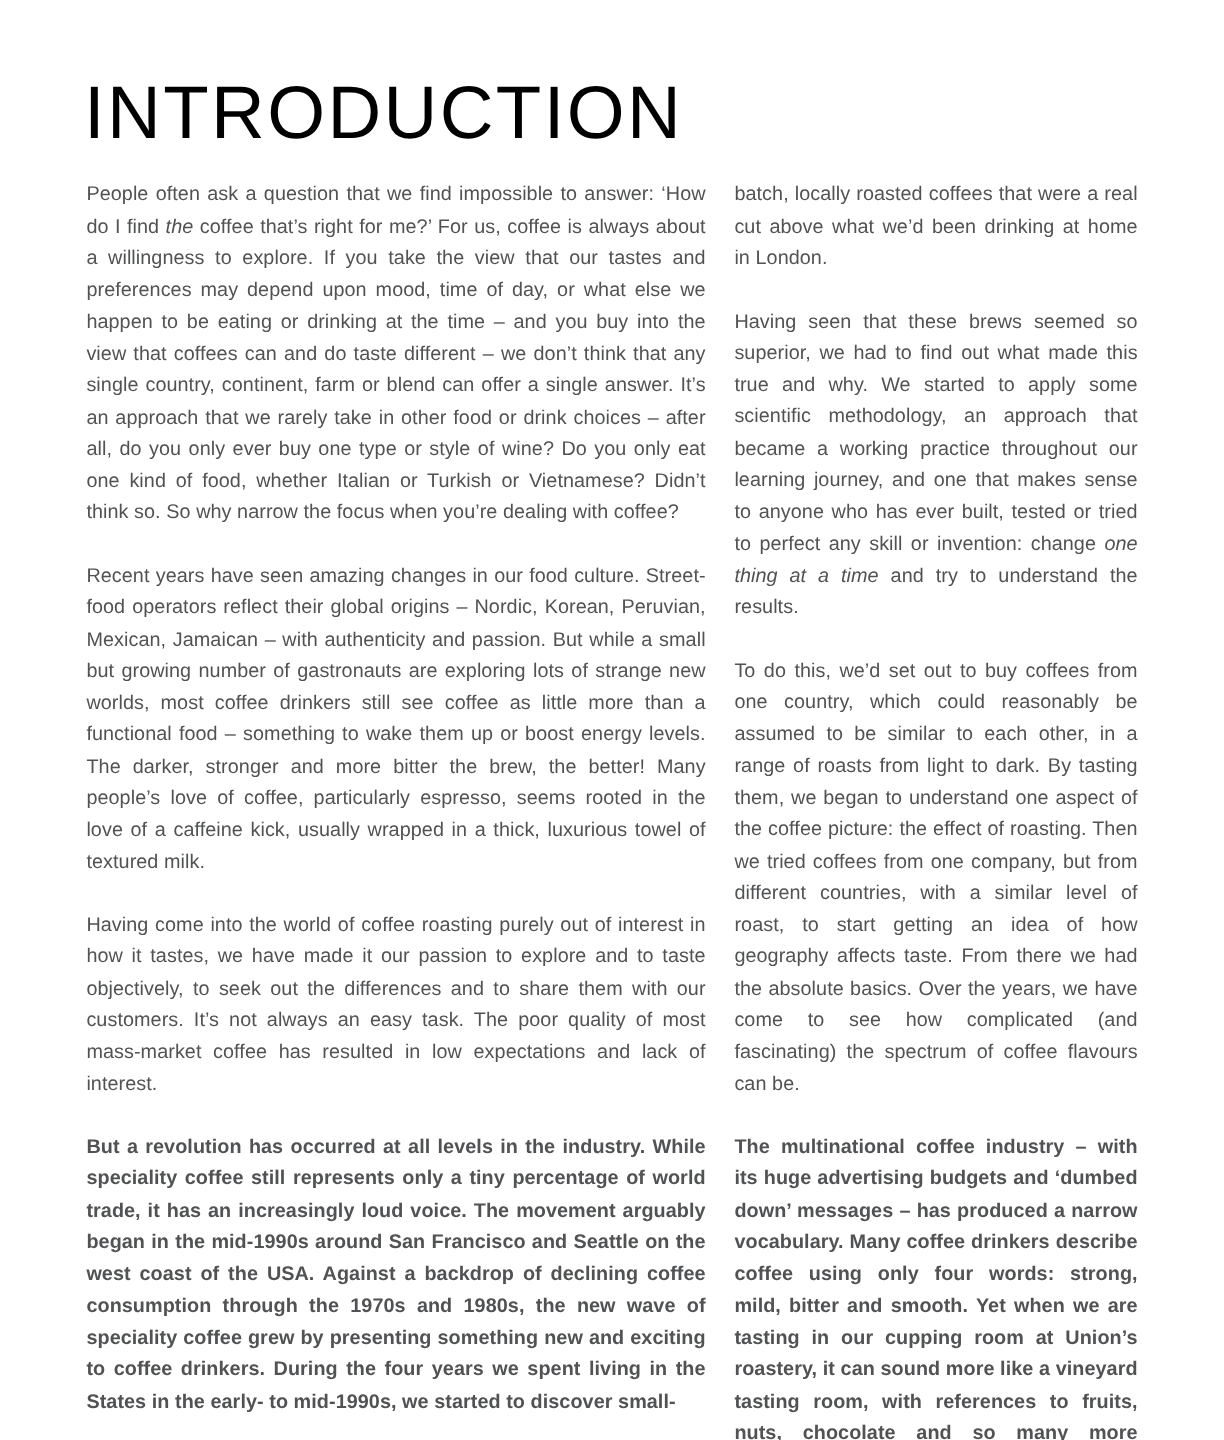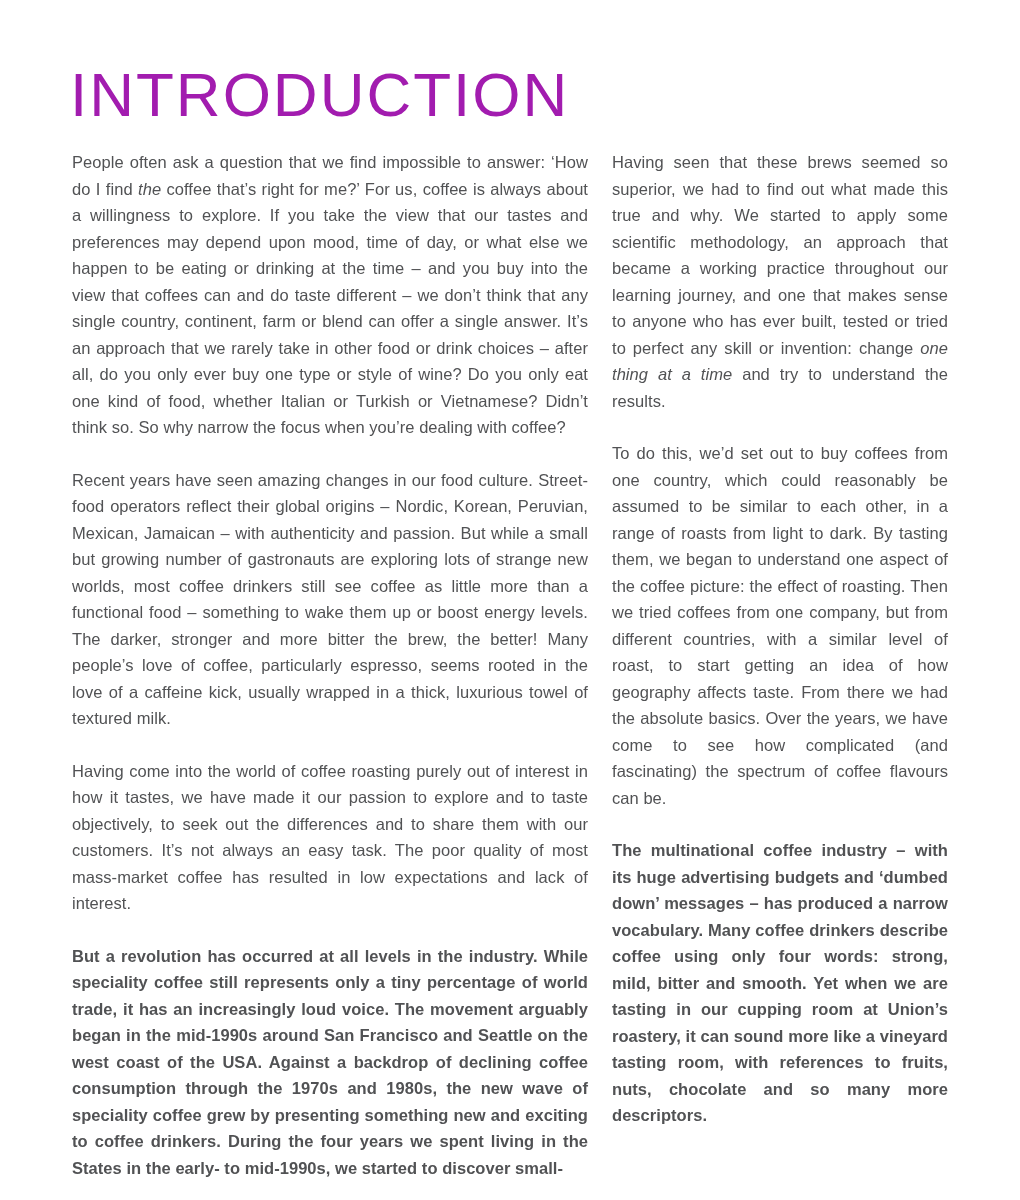--- a/index.html
+++ b/index.html
@@ -45,27 +45,28 @@
     margin: 0 0 26px 0;
     padding: 0;
   }
   .col p:last-child { margin-bottom: 0; font-weight: bold; }
   .col em { }
 </style>
 </head>
 <body>
 
 <div id="page" style="background: rgb(255, 255, 255);">
-  <h1 id="title" style="color: #a21caf;">INTRODUCTION</h1>
+  <h1 id="title" style="color: #000000;">INTRODUCTION</h1>
   <div id="columns">
     <section class="col col-left" style="color: rgb(81, 82, 84);">
         <p><span>People often ask a question that we find impossible to answer: ‘How do I find </span><em>the</em><span> coffee that’s right for me?’ For us, coffee is always about a willingness to explore. If you take the view that our tastes and preferences may depend upon mood, time of day, or what else we happen to be eating or drinking at the time – and you buy into the view that coffees can and do taste different – we don’t think that any single country, continent, farm or blend can offer a single answer. It’s an approach that we rarely take in other food or drink choices – after all, do you only ever buy one type or style of wine? Do you only eat one kind of food, whether Italian or Turkish or Vietnamese? Didn’t think so. So why narrow the focus when you’re dealing with coffee?</span></p>
         <p><span>Recent years have seen amazing changes in our food culture. Street-food operators reflect their global origins – Nordic, Korean, Peruvian, Mexican, Jamaican – with authenticity and passion. But while a small but growing number of gastronauts are exploring lots of strange new worlds, most coffee drinkers still see coffee as little more than a functional food – something to wake them up or boost energy levels. The darker, stronger and more bitter the brew, the better! Many people’s love of coffee, particularly espresso, seems rooted in the love of a caffeine kick, usually wrapped in a thick, luxurious towel of textured milk.</span></p>
         <p><span>Having come into the world of coffee roasting purely out of interest in how it tastes, we have made it our passion to explore and to taste objectively, to seek out the differences and to share them with our customers. It’s not always an easy task. The poor quality of most mass-market coffee has resulted in low expectations and lack of interest.</span></p>
         <p><span>But a revolution has occurred at all levels in the industry. While speciality coffee still represents only a tiny percentage of world trade, it has an increasingly loud voice. The movement arguably began in the mid-1990s around San Francisco and Seattle on the west coast of the USA. Against a backdrop of declining coffee consumption through the 1970s and 1980s, the new wave of speciality coffee grew by presenting something new and exciting to coffee drinkers. During the four years we spent living in the States in the early- to mid-1990s, we started to discover small-</span></p>
       </section>
     <section class="col col-right" style="color: rgb(81, 82, 84);">
+        <p><span>batch, locally roasted coffees that were a real cut above what we’d been drinking at home in London.</span></p>
         <p><span>Having seen that these brews seemed so superior, we had to find out what made this true and why. We started to apply some scientific methodology, an approach that became a working practice throughout our learning journey, and one that makes sense to anyone who has ever built, tested or tried to perfect any skill or invention: change </span><em>one thing at a time</em><span> and try to understand the results.</span></p>
         <p><span>To do this, we’d set out to buy coffees from one country, which could reasonably be assumed to be similar to each other, in a range of roasts from light to dark. By tasting them, we began to understand one aspect of the coffee picture: the effect of roasting. Then we tried coffees from one company, but from different countries, with a similar level of roast, to start getting an idea of how geography affects taste. From there we had the absolute basics. Over the years, we have come to see how complicated (and fascinating) the spectrum of coffee flavours can be.</span></p>
         <p><span>The multinational coffee industry – with its huge advertising budgets and ‘dumbed down’ messages – has produced a narrow vocabulary. Many coffee drinkers describe coffee using only four words: strong, mild, bitter and smooth. Yet when we are tasting in our cupping room at Union’s roastery, it can sound more like a vineyard tasting room, with references to fruits, nuts, chocolate and so many more descriptors.</span></p>
       </section>
   </div>
 </div>
 
 </body></html>

